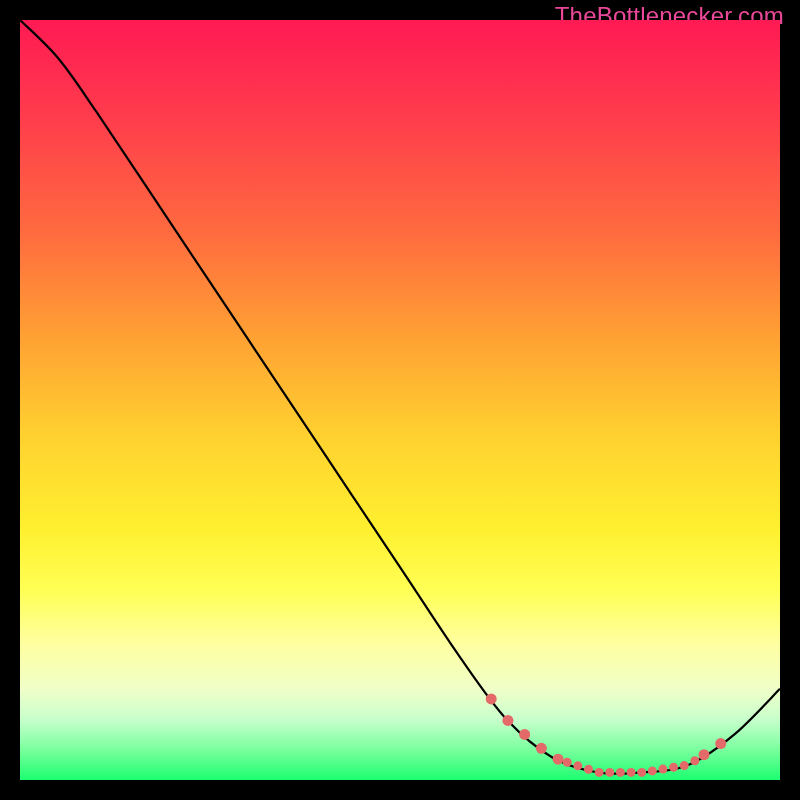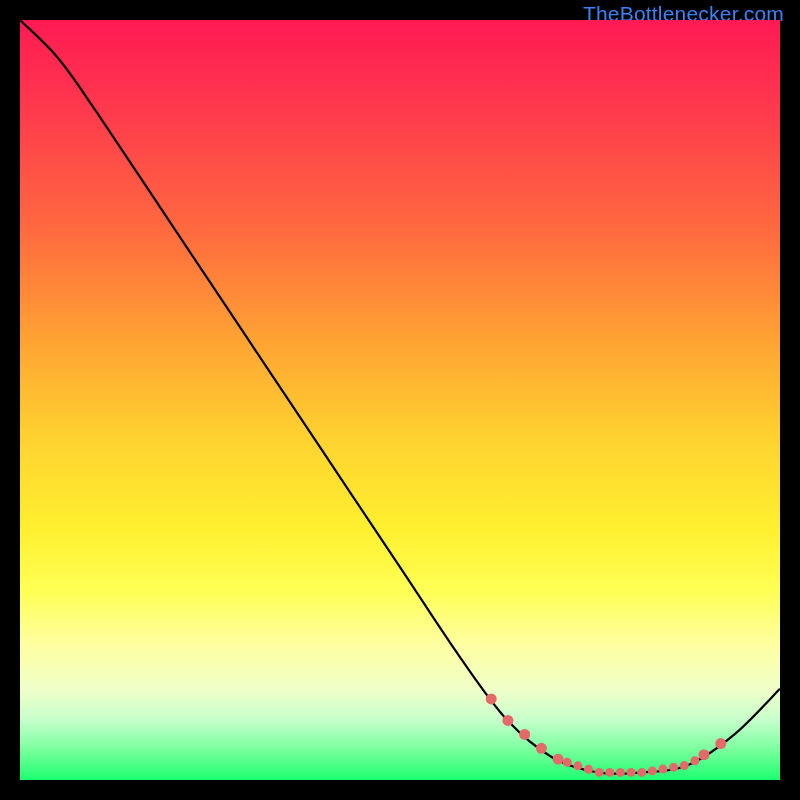--- a/index.html
+++ b/index.html
@@ -35,22 +35,22 @@
       #f0ffc8 88%,
       #c8ffcc 92%,
       #7aff9e 96%,
       #1cff70 100%
     );
   }
   .attribution {
     position: absolute;
     top: 2px;
     right: 16px;
-    color: #3b82f6;
-    font-size: 21px;
+    color: #ec4899;
+    font-size: 24px;
     letter-spacing: 0.2px;
     font-weight: 500;
   }
   svg.curve-layer {
     position: absolute;
     left: 0;
     top: 0;
     width: 760px;
     height: 760px;
     overflow: visible;

